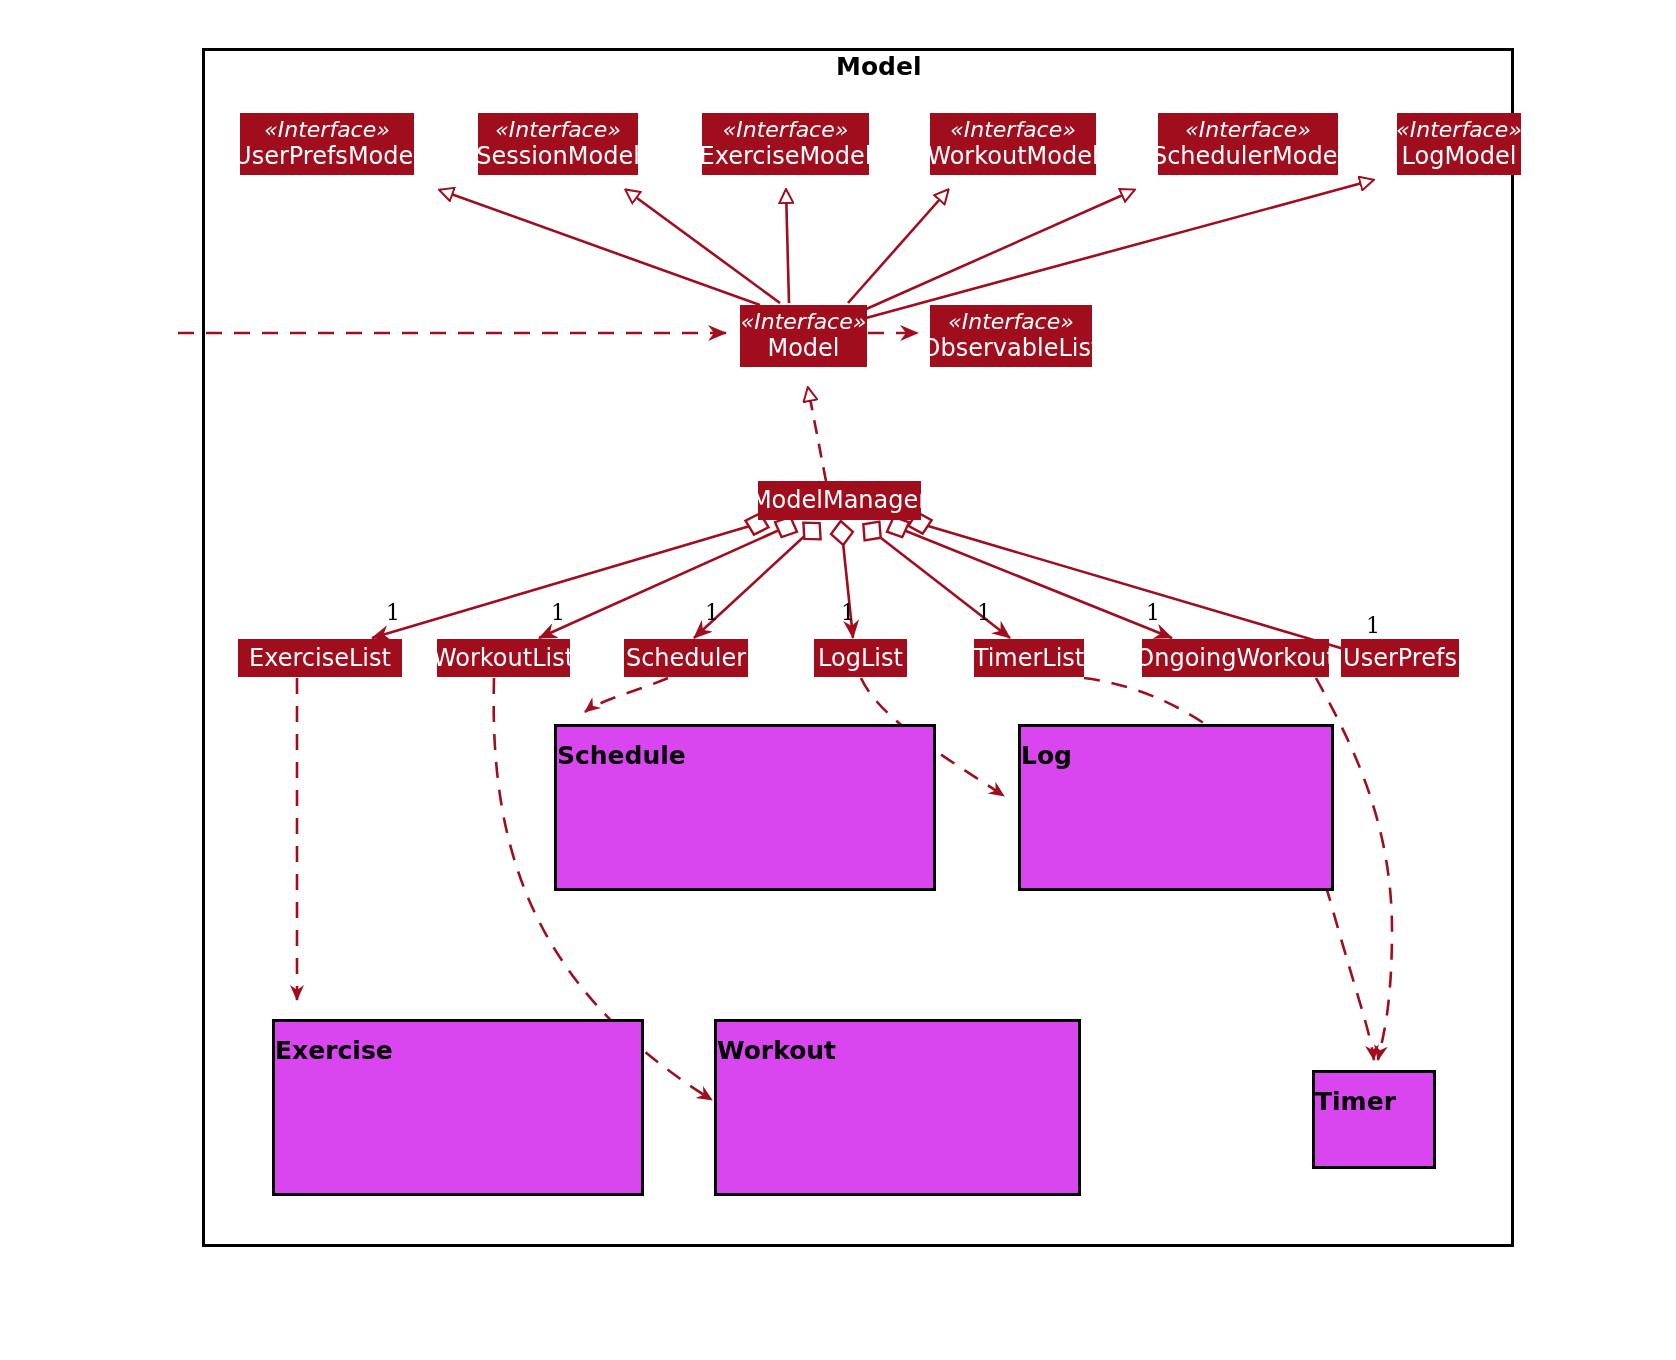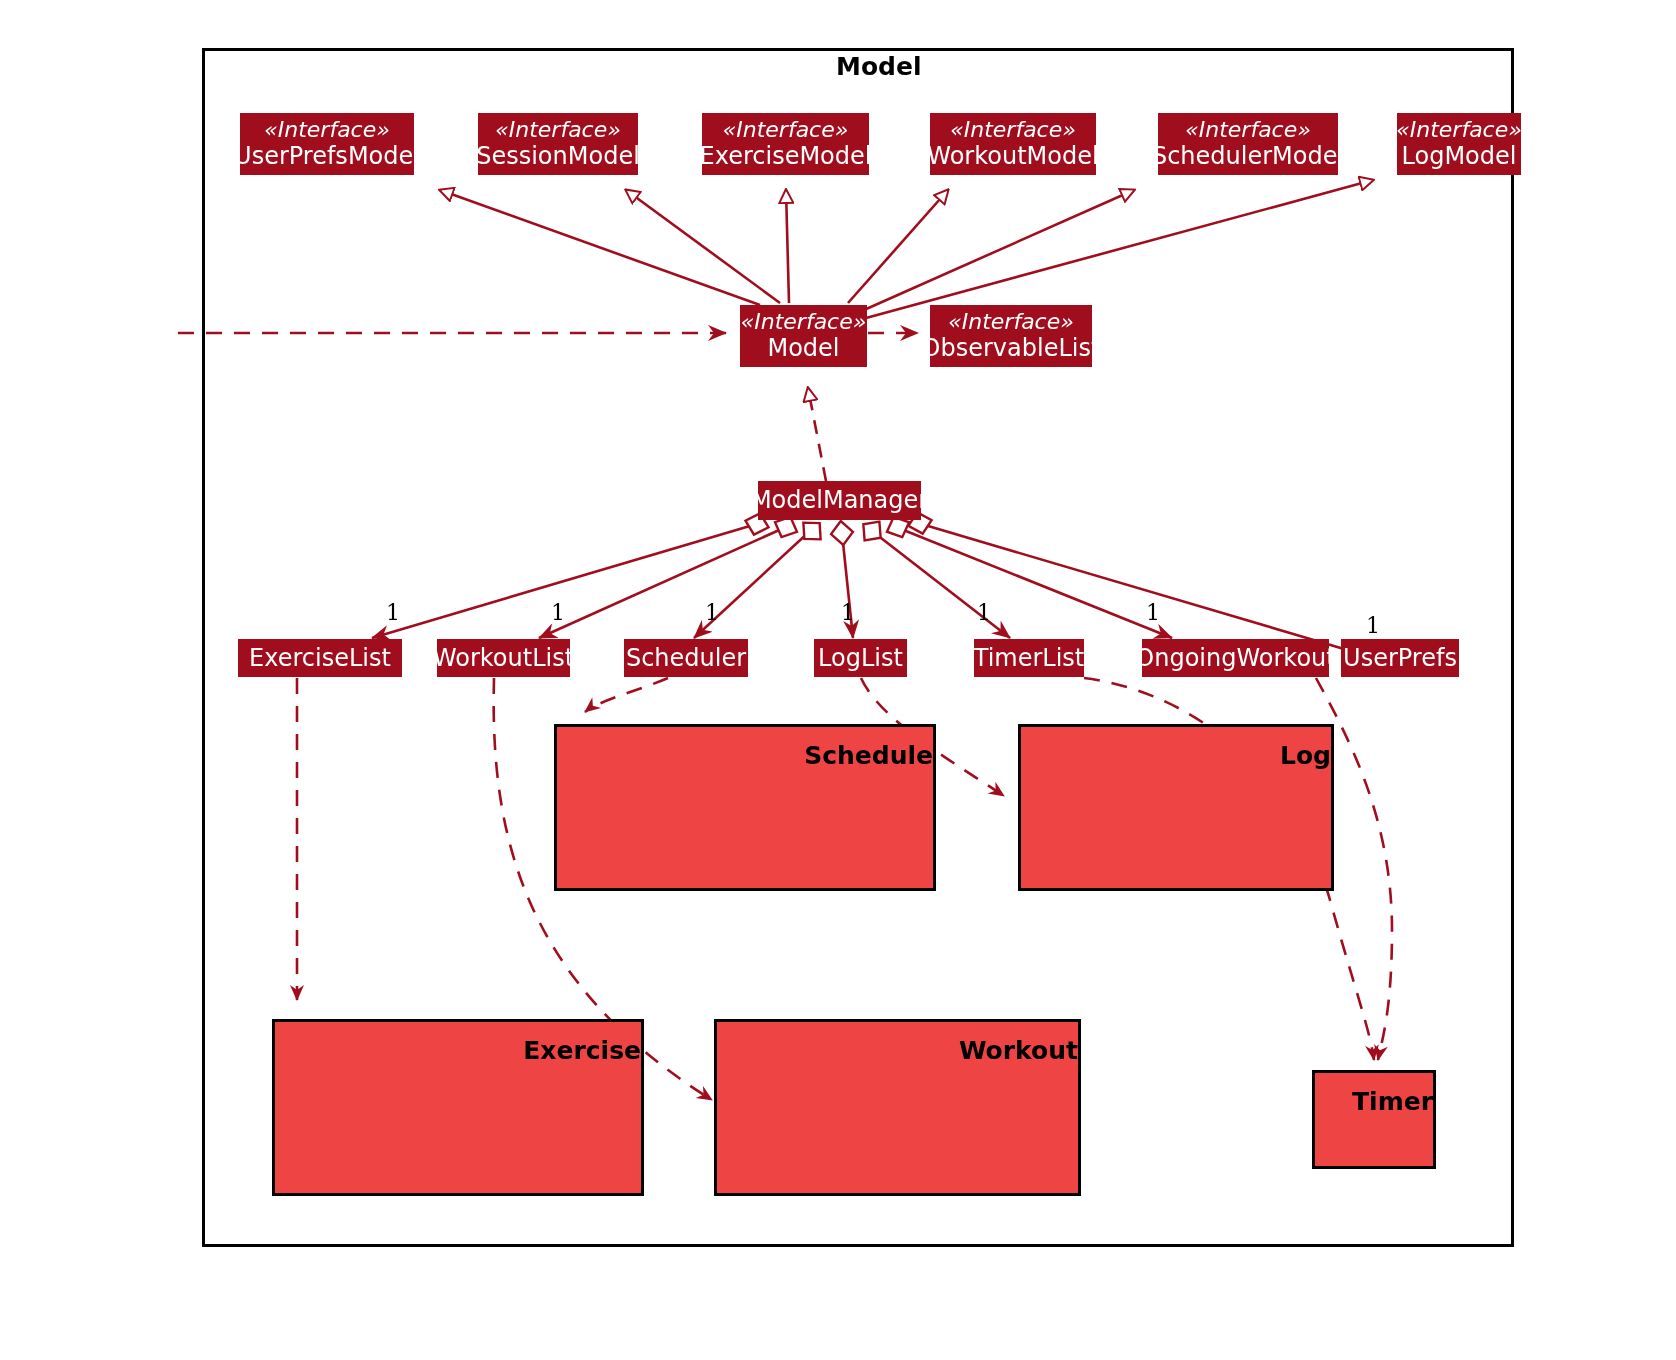--- a/index.html
+++ b/index.html
@@ -42,27 +42,27 @@
   .cls .stereo {
     font-style:italic;
     font-size:22px;
     display:block;
   }
   .cls .nm { display:block; }
   .cls.iface .nm { }
 
   .wbox {
     position:absolute;
-    background:#ef4444;
+    background:#d946ef;
     border:3px solid #000;
     box-sizing:border-box;
     color:#000;
     font-weight:bold;
     font-size:25px;
-    text-align:right;
+    text-align:left;
     font-family:"DejaVu Sans", sans-serif;
   }
   .wbox .wtitle { display:block; margin-top:14px; }
 
   .mult {
     position:absolute;
     color:#000;
     font-size:22px;
     font-family:"DejaVu Serif", serif;
   }

